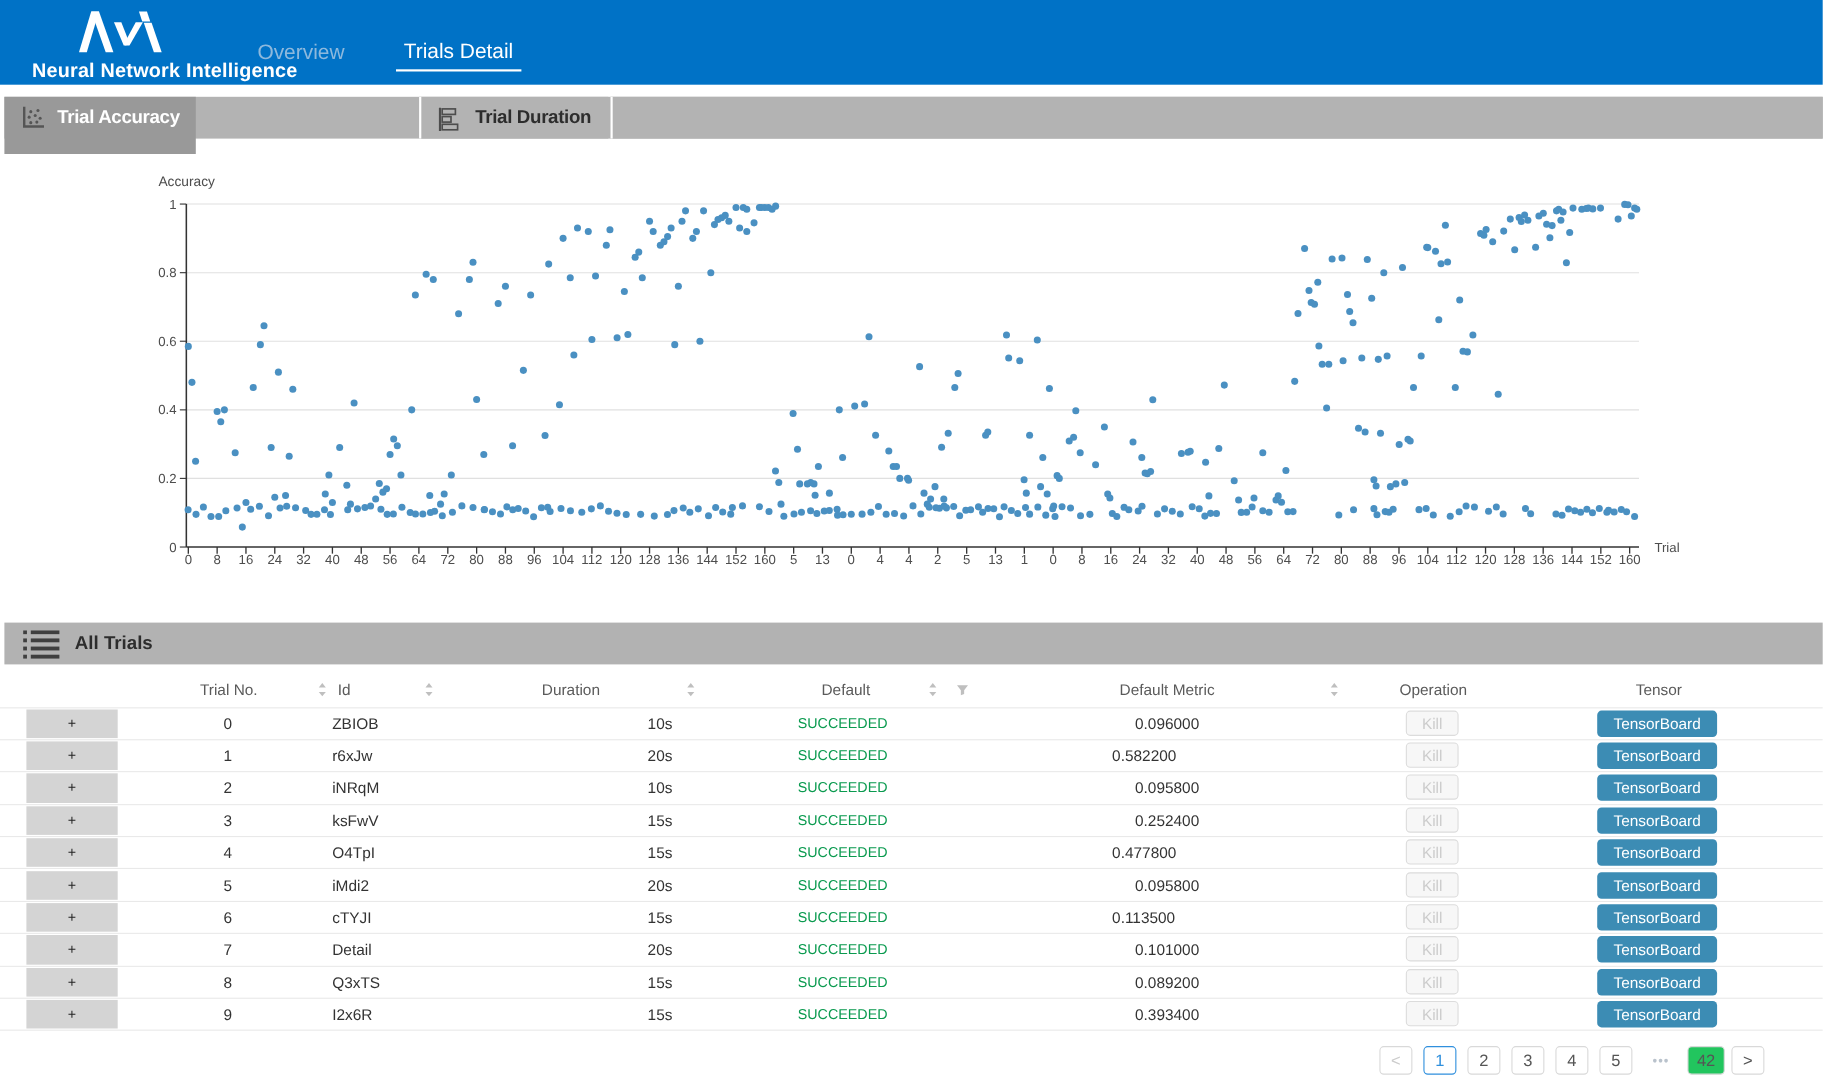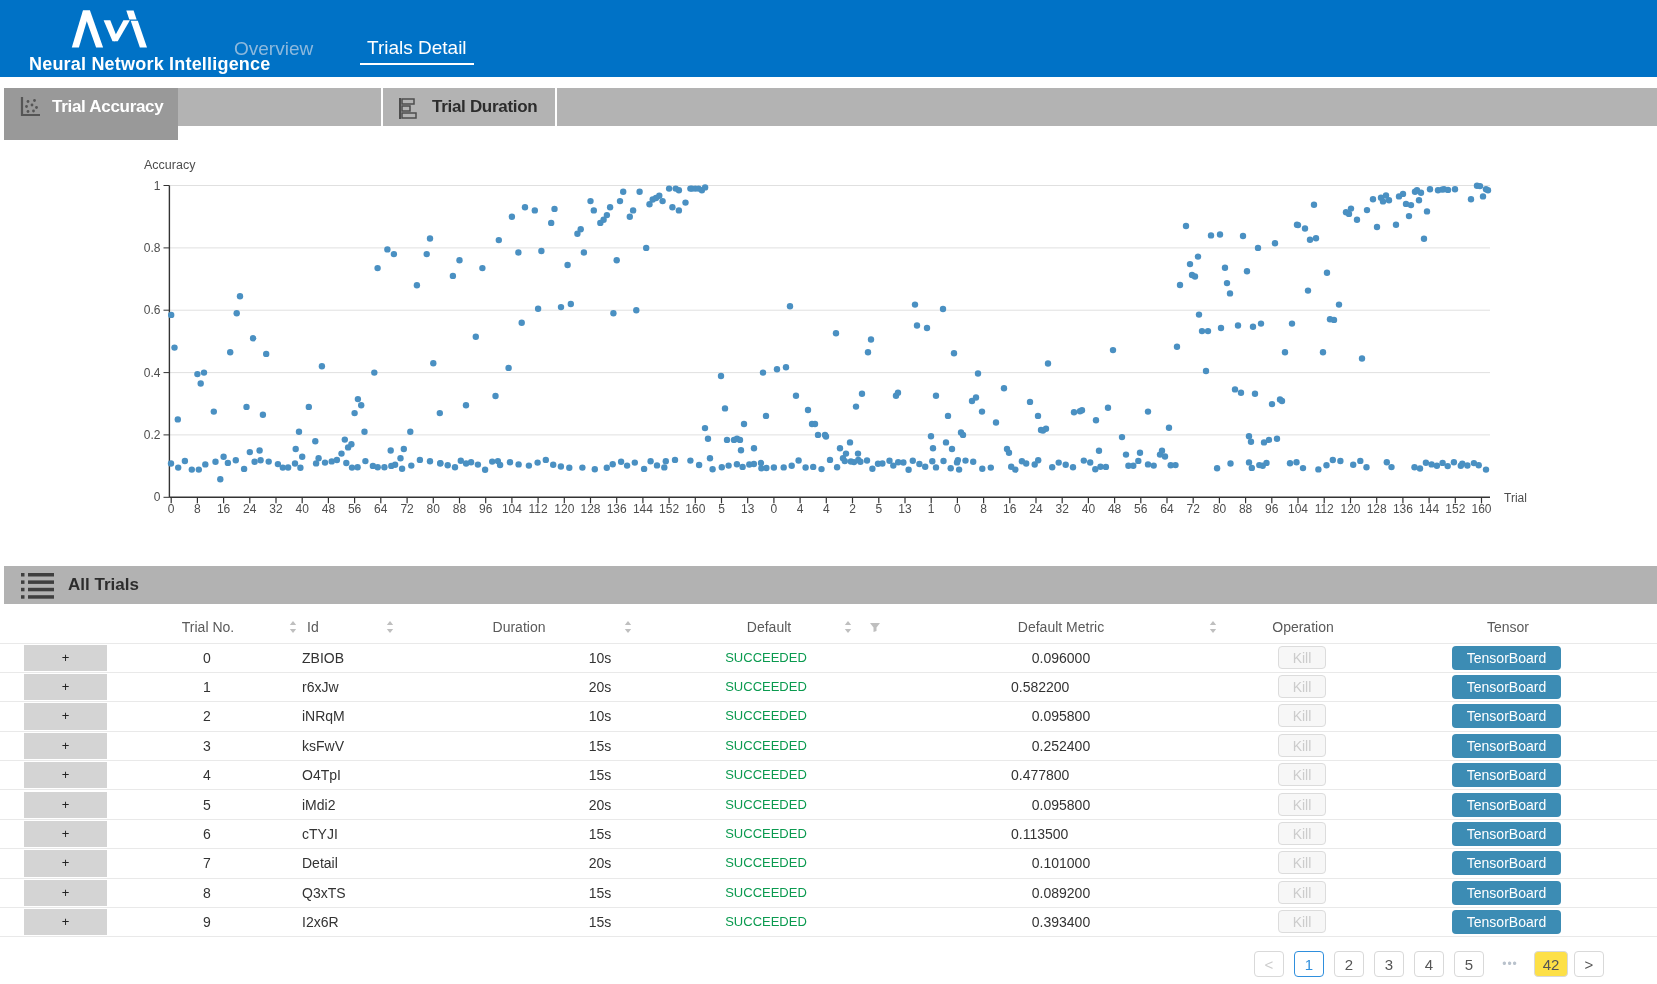--- a/index.html
+++ b/index.html
@@ -758,13 +758,13 @@
 <div style="position:absolute;left:1278px;top:2px;width:48px;height:23px;border:1px solid #dcdcdc;border-radius:4px;background:#f7f7f7;text-align:center;line-height:23px;font-size:14px;color:#ccc">Kill</div>
 <div style="position:absolute;left:1452px;top:2px;width:109px;height:24px;border-radius:4px;background:#3c8cb4;text-align:center;line-height:24px;font-size:14px;color:#fff">TensorBoard</div>
 </div>
 <div style="position:absolute;left:1254px;top:951px;width:30px;height:26px;border:1px solid #d9d9d9;border-radius:4px;text-align:center;line-height:26px;color:#ccc;font-size:15px;background:#fff">&lt;</div>
 <div style="position:absolute;left:1294px;top:951px;width:30px;height:26px;border:1px solid #2f8fdd;border-radius:4px;text-align:center;line-height:26px;color:#2f8fdd;font-size:15px;background:#fff">1</div>
 <div style="position:absolute;left:1334px;top:951px;width:30px;height:26px;border:1px solid #d9d9d9;border-radius:4px;text-align:center;line-height:26px;color:#555;font-size:15px;background:#fff">2</div>
 <div style="position:absolute;left:1374px;top:951px;width:30px;height:26px;border:1px solid #d9d9d9;border-radius:4px;text-align:center;line-height:26px;color:#555;font-size:15px;background:#fff">3</div>
 <div style="position:absolute;left:1414px;top:951px;width:30px;height:26px;border:1px solid #d9d9d9;border-radius:4px;text-align:center;line-height:26px;color:#555;font-size:15px;background:#fff">4</div>
 <div style="position:absolute;left:1454px;top:951px;width:30px;height:26px;border:1px solid #d9d9d9;border-radius:4px;text-align:center;line-height:26px;color:#555;font-size:15px;background:#fff">5</div>
 <div style="position:absolute;left:1494px;top:951px;width:32px;height:27px;text-align:center;line-height:27px;color:#b9c2cc;font-size:12px;letter-spacing:1px">•••</div>
-<div style="position:absolute;left:1534px;top:951px;width:34px;height:26px;border:1px solid #d9d9d9;border-radius:4px;text-align:center;line-height:26px;color:#555;font-size:15px;background:#fde047">42</div>
+<div style="position:absolute;left:1534px;top:951px;width:34px;height:26px;border:1px solid #d9d9d9;border-radius:4px;text-align:center;line-height:26px;color:#555;font-size:15px;background:#22c55e">42</div>
 <div style="position:absolute;left:1574px;top:951px;width:30px;height:26px;border:1px solid #d9d9d9;border-radius:4px;text-align:center;line-height:26px;color:#555;font-size:15px;background:#fff">&gt;</div>
 </body></html>

